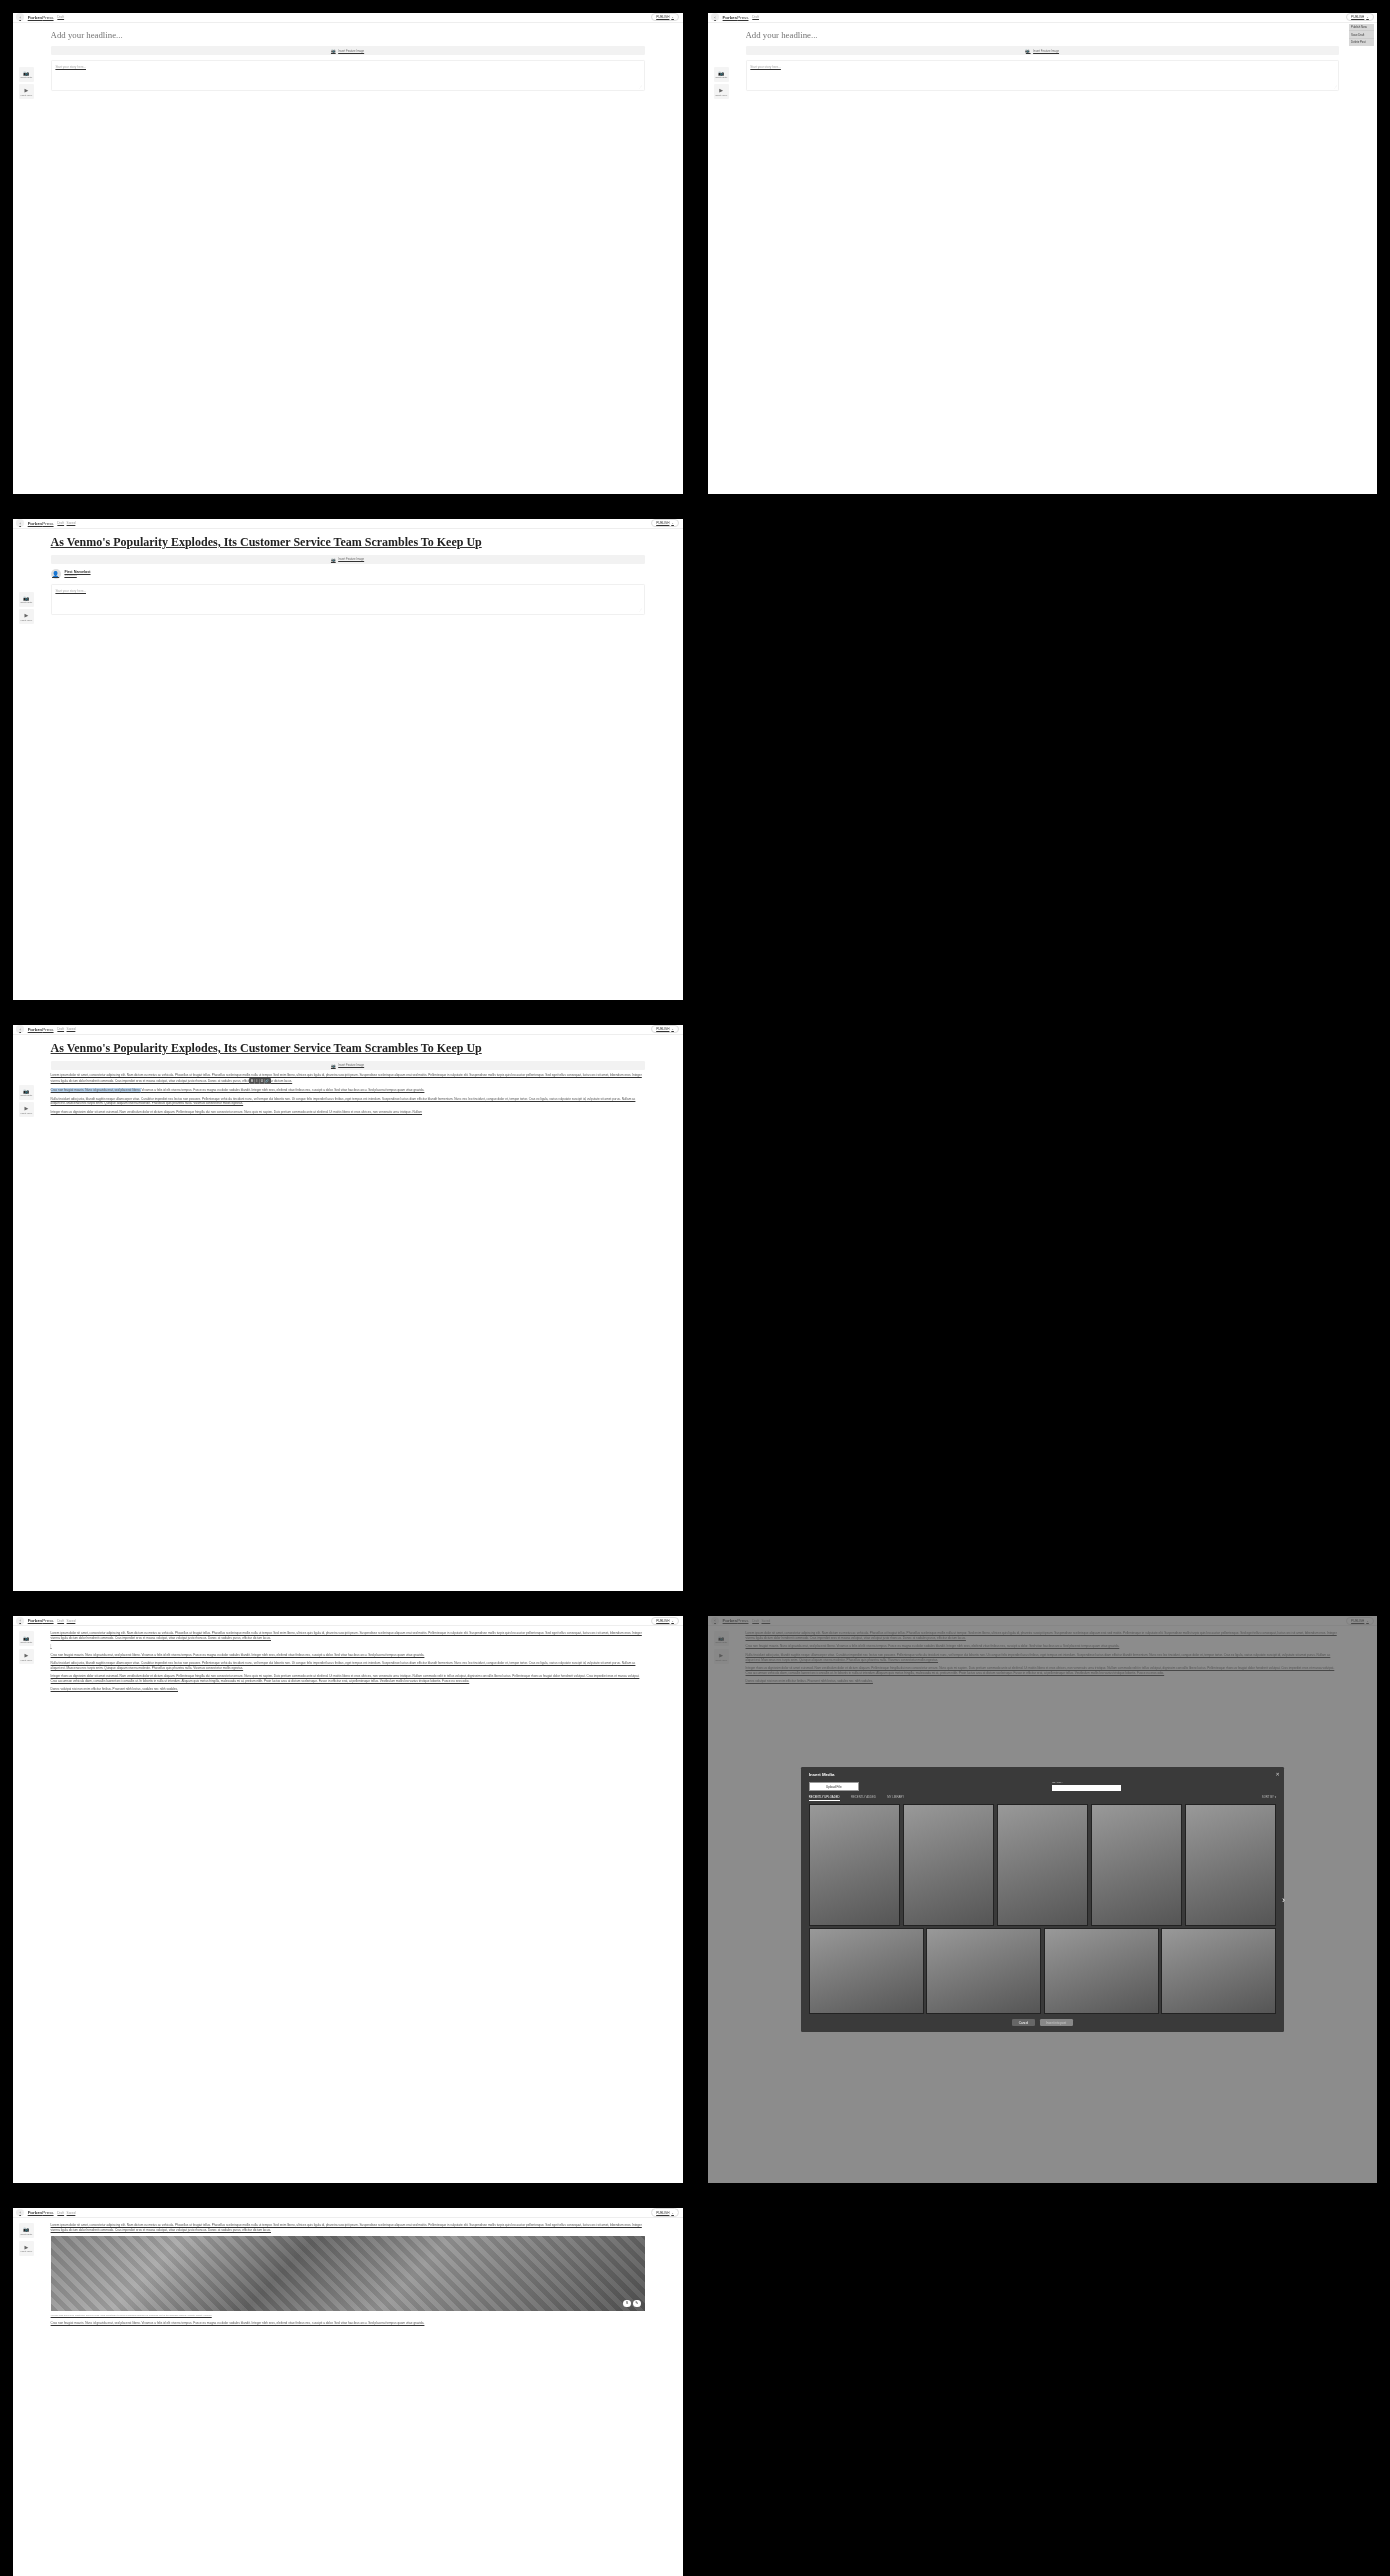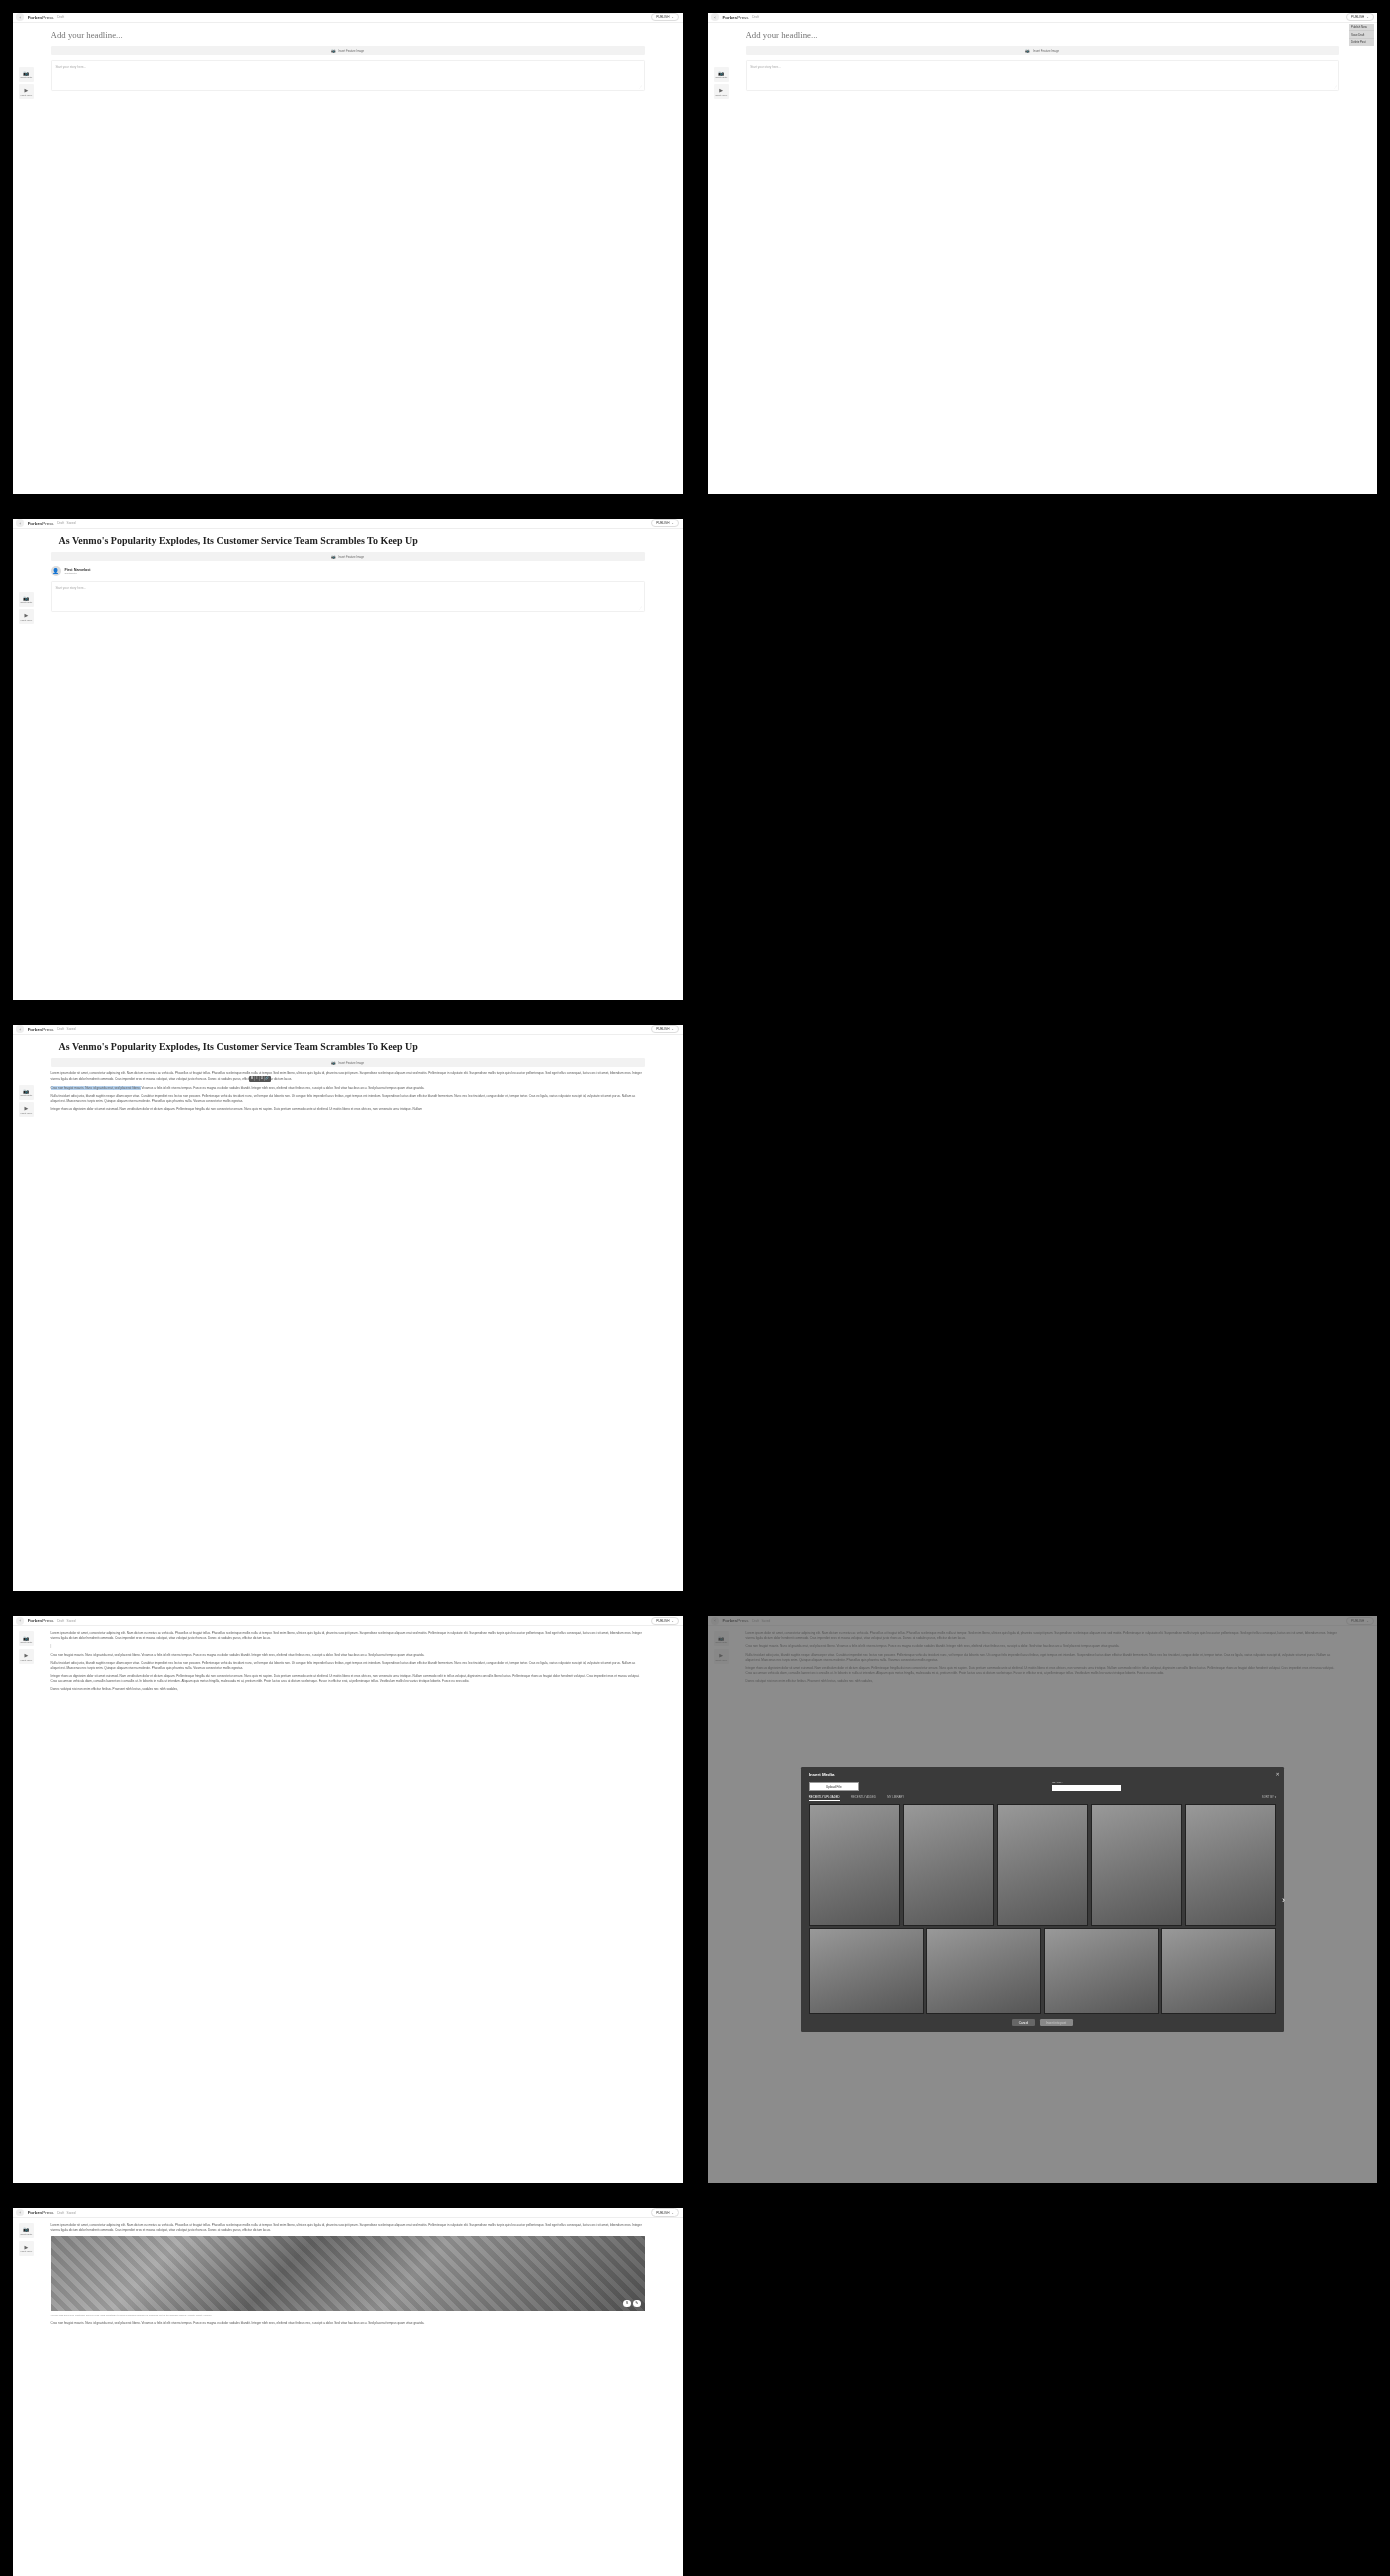--- a/index.html
+++ b/index.html
@@ -1,36 +1,36 @@
 <!DOCTYPE html>
 <html style="font-size:10px"><head>
 <meta charset="utf-8">
 <style>
   * { box-sizing: border-box; margin: 0; padding: 0; }
   body { background: #000; font-family: Georgia, 'Times New Roman', serif; color: #333; }
   .grid { display: grid; grid-template-columns: 1fr 1fr; gap: 25px; padding: 12.6px; }
-  .frame { background: #fff; width: 100%; aspect-ratio: 390/280; position: relative; overflow: hidden; font-size: 3.8px; }
+  .frame { background: #fff; width: 100%; aspect-ratio: 390/280; position: relative; overflow: hidden; font-size: 3.8px; text-decoration: underline; }
   .frame.tall { aspect-ratio: 390/330; }
   .topbar { display: flex; align-items: center; height: 10px; border-bottom: 0.6px solid #eee; padding: 0 3.8px; gap: 3.8px; font-family: Arial, sans-serif; }
   .back-btn { width: 7.5px; height: 7.5px; border-radius: 50%; background: #eee; display: flex; align-items: center; justify-content: center; font-size: 4.4px; color: #666; }
   .logo { font-weight: bold; font-size: 4.4px; }
   .logo .thin { font-weight: normal; }
   .status { color: #999; font-size: 3.1px; }
   .status .saved { margin-left: 2.5px; }
   .publish-btn { margin-left: auto; border: 0.6px solid #ddd; border-radius: 6.3px; padding: 1.3px 3.8px; font-size: 3.1px; display: flex; align-items: center; gap: 1.9px; color: #333; }
   .publish-btn .chev { font-size: 3.1px; }
   .dropdown { position: absolute; right: 3.8px; top: 11.3px; background: #d8d8d8; width: 25px; font-size: 2.8px; font-family: Arial, sans-serif; }
   .dropdown div { padding: 1.3px 2.5px; border-bottom: 0.6px solid #ccc; }
   .dropdown div:last-child { border-bottom: none; }
   .content-area { position: relative; padding: 5px 38px 5px 38px; }
   .sidebar { position: absolute; left: 6.3px; top: 5px; width: 15px; }
   .side-tool { background: #f4f4f4; border-radius: 1.3px; width: 15px; height: 15px; margin-bottom: 2.5px; display: flex; flex-direction: column; align-items: center; justify-content: center; font-size: 2.2px; color: #666; font-family: Arial, sans-serif; text-align: center; }
   .side-tool .ico { font-size: 5px; margin-bottom: 0.6px; }
   .headline-input { width: 100%; border: none; font-size: 8.8px; color: #bbb; font-family: Georgia, serif; padding: 2.5px 0; }
-  .headline-filled { width: 100%; font-size: 10px; font-weight: bold; color: #222; font-family: Georgia, serif; padding: 1.3px 0; line-height: 1.25; margin-left: 8px; }
+  .headline-filled { width: 100%; font-size: 12px; font-weight: bold; color: #222; font-family: Georgia, serif; padding: 1.3px 0; line-height: 1.25; }
   .feature-img-bar { background: #f2f2f2; border-radius: 1.3px; display: flex; align-items: center; justify-content: center; gap: 2.5px; height: 8.8px; margin-top: 3.8px; font-size: 2.8px; color: #666; font-family: Arial, sans-serif; }
   .feature-img-bar .cam { font-size: 3.8px; }
   .author-row { display: flex; align-items: center; gap: 3.8px; margin-top: 5px; }
   .avatar { width: 10px; height: 10px; border-radius: 50%; background: #ddd; display: flex; align-items: center; justify-content: center; font-size: 5.7px; color: #888; }
   .author-name { font-size: 3.8px; font-weight: bold; font-family: Arial, sans-serif; }
   .author-role { font-size: 2.5px; color: #999; font-family: Arial, sans-serif; }
   .story-box { border: 0.6px solid #f0f0f0; border-radius: 1.3px; margin-top: 5px; padding: 3.8px; min-height: 31px; font-size: 3.1px; color: #aaa; font-family: Arial, sans-serif; position: relative; }
   .story-box .resize { position: absolute; right: 1.3px; bottom: 1.3px; font-size: 3.1px; color: #ccc; }
   .body-text { font-size: 3.1px; line-height: 1.5; color: #555; font-family: Arial, sans-serif; margin-top: 3.8px; }
   .body-text p { margin-bottom: 3.8px; }

